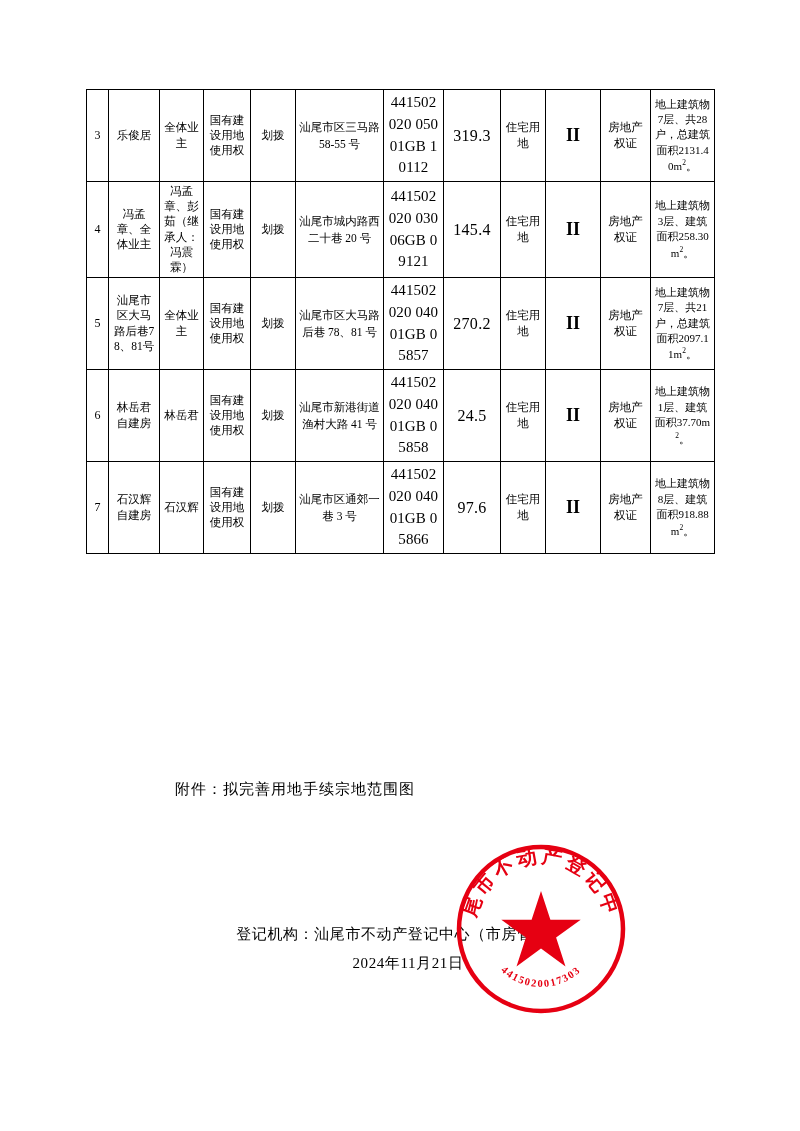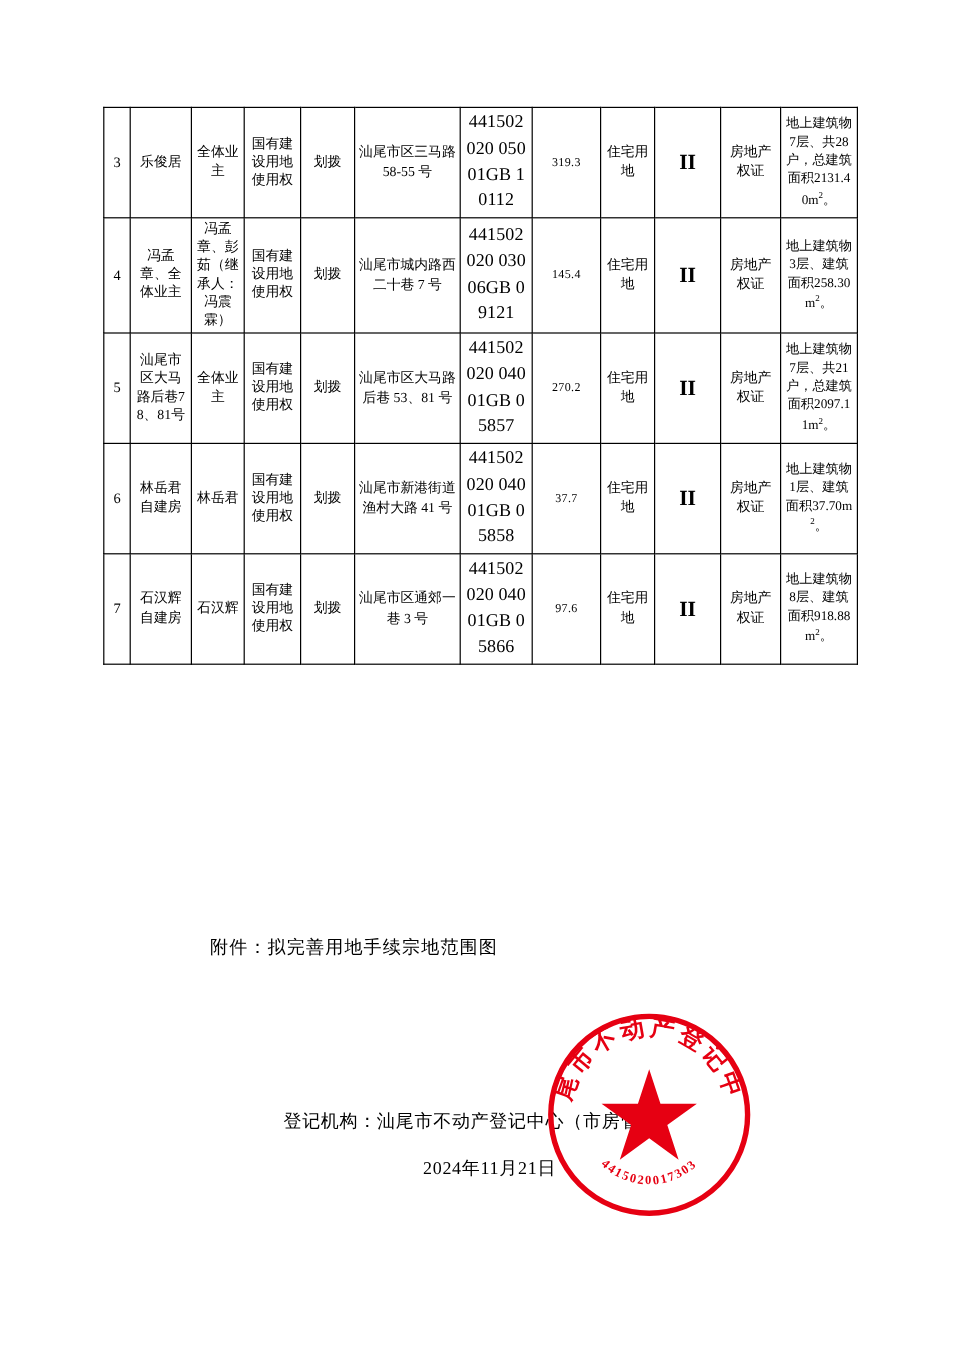--- a/index.html
+++ b/index.html
@@ -51,21 +51,21 @@
   col.c-way   { width: 45px; }
   col.c-addr  { width: 88px; }
   col.c-code  { width: 60px; }
   col.c-area  { width: 57px; }
   col.c-use   { width: 45px; }
   col.c-grade { width: 55px; }
   col.c-cert  { width: 50px; }
   col.c-desc  { width: 64px; }
 
   td.idx      { font-size: 12px; }
-  td.area     { font-size: 10px; letter-spacing: .3px; }
+  td.area     { font-size: 16px; letter-spacing: .3px; }
   td.code     { font-size: 15px; letter-spacing: .1px; line-height: 1.45; }
   td.grade    { font-size: 18px; font-weight: bold; font-family: "Liberation Serif", serif; }
   td.desc     { font-size: 11px; line-height: 1.4; }
   td.addr     { line-height: 1.4; }
 
   .sup {
     font-size: 7.5px;
     vertical-align: super;
   }
 
@@ -86,21 +86,21 @@
     left: 0;
     top: 925px;
     width: 800px;
     text-align: center;
     font-size: 15px;
     letter-spacing: .6px;
     z-index: 1;
   }
   .sig-line1 { white-space: nowrap; }
   .sig-line2 {
-    margin-top: 20px;
+    margin-top: 10px;
     padding-left: 16px;
     white-space: nowrap;
   }
 
   
   .seal {
     position: absolute;
     left: 455px;
     top: 843px;
     width: 172px;
@@ -147,53 +147,53 @@
           <td class="cert">房地产权证</td>
           <td class="desc"><span>地上建筑物7层、共28户，总建筑面积2131.40</span><span>m</span><span class="sup">2</span><span>。</span></td>
         </tr>
 
         <tr>
           <td class="idx">4</td>
           <td class="name">冯孟章、全体业主</td>
           <td class="owner">冯孟章、彭茹（继承人：冯震霖）</td>
           <td class="right">国有建设用地使用权</td>
           <td class="way">划拨</td>
-          <td class="addr">汕尾市城内路西二十巷 7 号</td>
+          <td class="addr">汕尾市城内路西二十巷 20 号</td>
           <td class="code">441502020 03006GB 09121</td>
           <td class="area">145.4</td>
           <td class="use">住宅用地</td>
           <td class="grade">II</td>
           <td class="cert">房地产权证</td>
           <td class="desc"><span>地上建筑物3层、建筑面积258.30</span><span>m</span><span class="sup">2</span><span>。</span></td>
         </tr>
 
         <tr>
           <td class="idx">5</td>
           <td class="name">汕尾市区大马路后巷78、81号</td>
           <td class="owner">全体业主</td>
           <td class="right">国有建设用地使用权</td>
           <td class="way">划拨</td>
-          <td class="addr">汕尾市区大马路后巷 53、81 号</td>
+          <td class="addr">汕尾市区大马路后巷 78、81 号</td>
           <td class="code">441502020 04001GB 05857</td>
           <td class="area">270.2</td>
           <td class="use">住宅用地</td>
           <td class="grade">II</td>
           <td class="cert">房地产权证</td>
           <td class="desc"><span>地上建筑物7层、共21户，总建筑面积2097.11</span><span>m</span><span class="sup">2</span><span>。</span></td>
         </tr>
 
         <tr>
           <td class="idx">6</td>
           <td class="name">林岳君自建房</td>
           <td class="owner">林岳君</td>
           <td class="right">国有建设用地使用权</td>
           <td class="way">划拨</td>
           <td class="addr">汕尾市新港街道渔村大路 41 号</td>
           <td class="code">441502020 04001GB 05858</td>
-          <td class="area">37.7</td>
+          <td class="area">24.5</td>
           <td class="use">住宅用地</td>
           <td class="grade">II</td>
           <td class="cert">房地产权证</td>
           <td class="desc"><span>地上建筑物1层、建筑面积37.70</span><span>m</span><span class="sup">2</span><span>。</span></td>
         </tr>
 
         <tr>
           <td class="idx">7</td>
           <td class="name">石汉辉自建房</td>
           <td class="owner">石汉辉</td>

